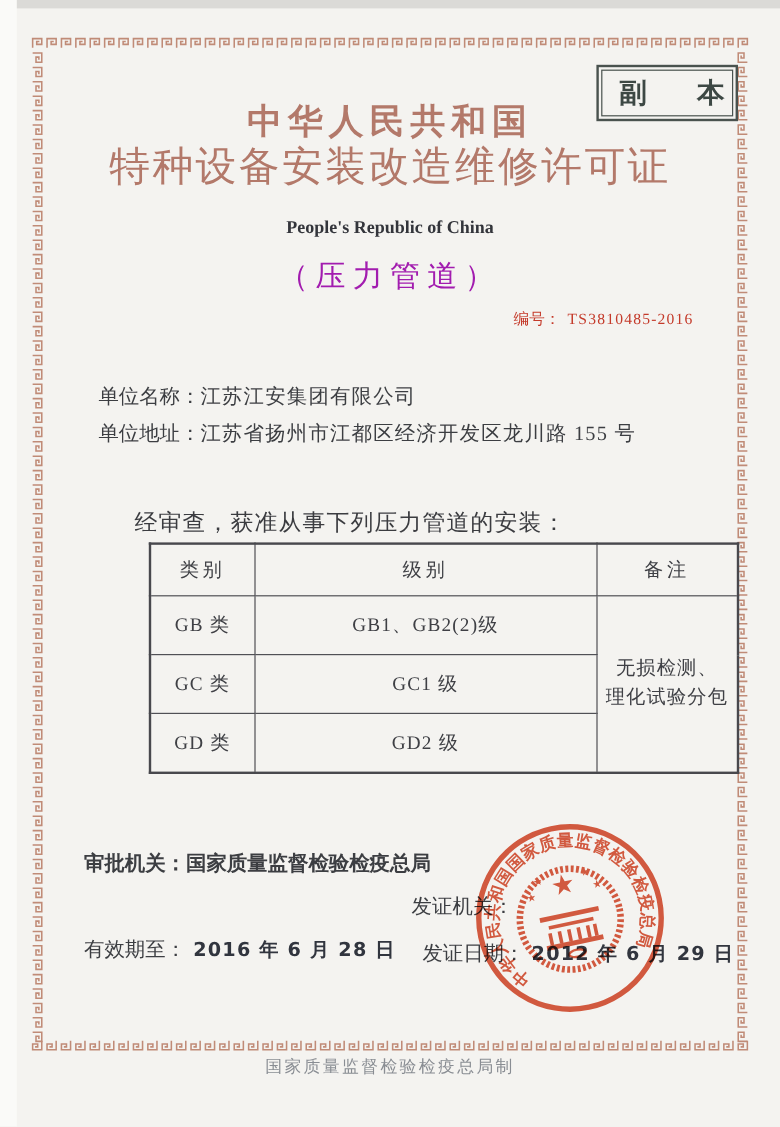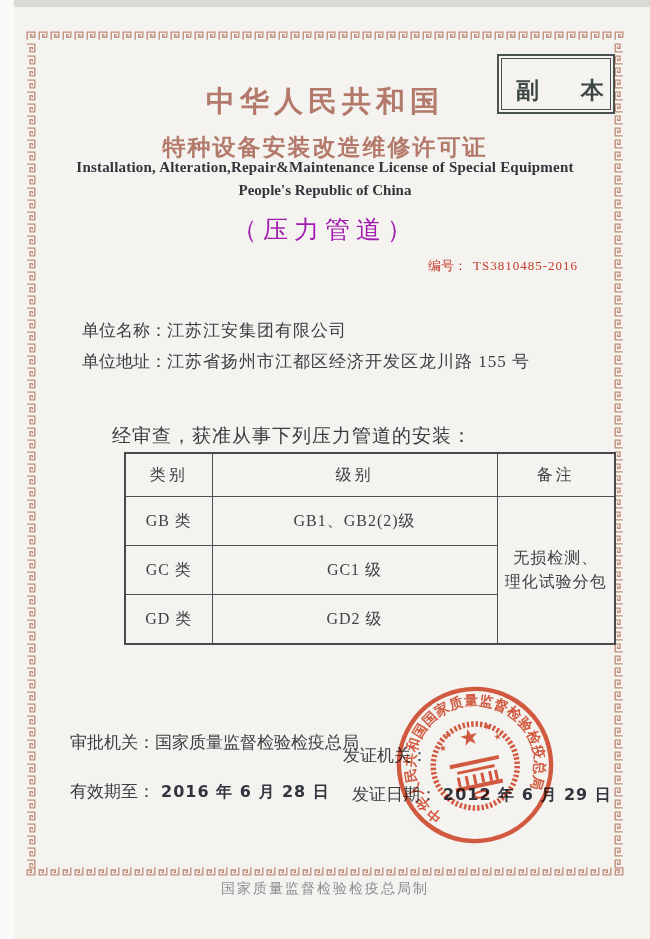--- a/index.html
+++ b/index.html
@@ -17,27 +17,27 @@
     font-family:"Liberation Serif","DejaVu Serif",serif;
     color:var(--ink);
   }
   .abs{position:absolute;}
   .ctr{left:0;right:0;text-align:center;}
   #topstrip{top:0;left:0;width:650px;height:7px;background:#cecdca;opacity:.65;}
   #leftstrip{top:0;left:0;width:14px;height:939px;background:#fafaf8;}
   #frame{left:25px;top:30px;}
   
   #badge{left:497px;top:54px;border:2px solid #49524e;padding:2px;background:transparent;}
-  #badge .inner{border:1px solid #49524e;padding:16px 6px 3px 14px;text-align:right;}
+  #badge .inner{border:1px solid #49524e;padding:3px 6px 3px 14px;text-align:right;}
   #badge .inner span{
     font-size:23px;font-weight:bold;letter-spacing:18px;color:#3d4844;
     font-family:"Liberation Serif","DejaVu Serif",serif;margin-right:-18px;display:inline-block;
   }
   #title1{top:82px;font-size:29px;font-weight:bold;letter-spacing:5px;color:var(--title);}
-  #title2{top:116px;font-size:23px;font-weight:bold;letter-spacing:2px;color:var(--title);margin-top:16px;}
+  #title2{top:116px;font-size:34px;font-weight:normal;letter-spacing:2px;color:var(--title);}
   #en1{top:159px;font-size:15px;font-weight:bold;color:#33353b;letter-spacing:.2px;}
   #en2{top:182px;font-size:15px;font-weight:bold;color:#33353b;}
   #sub{top:213px;font-size:25px;letter-spacing:6px;color:#a21caf;}
   #licrow{top:257px;right:72px;font-size:13px;color:var(--red);}
   #licrow .num{letter-spacing:1px;margin-left:6px;}
   .fieldline{font-size:17px;color:#3c3e42;}
   #unit1{top:319px;left:82px;}
   #unit2{top:350px;left:82px;}
   .fieldline .val{letter-spacing:1px;}
   #note{top:423px;left:112px;font-size:19px;letter-spacing:1px;}
@@ -48,21 +48,21 @@
     border:1px solid var(--tbl);font-weight:normal;
     font-size:16px;color:#3f4045;text-align:center;vertical-align:middle;
     font-family:"Liberation Serif","DejaVu Serif",serif;
   }
   table.lic{border:2px solid #48484d;margin-left:44px;}
   table.lic th{height:40px;letter-spacing:3px;}
   table.lic td{height:46px;letter-spacing:1px;}
   td.remark{text-align:left;line-height:1.5;letter-spacing:1px;}
   
   .fl{font-size:17px;color:#3c3e42;}
-  #f1l{top:731px;left:70px;}
+  #f1l{top:708px;left:70px;font-weight:bold;}
   #f1r{top:744px;left:343px;}
   #f2l{top:780px;left:70px;}
   #f2r{top:783px;left:352px;}
   .dateval{
     font-family:"DejaVu Sans","Liberation Sans",sans-serif;
     font-weight:bold;font-size:16px;color:#31353e;letter-spacing:1px;margin-left:6px;
   }
   
   #sealwrap{left:388px;top:678px;width:174px;height:174px;mix-blend-mode:multiply;opacity:.93;}
   .seal-stroke{stroke:var(--seal);fill:none;}
@@ -323,21 +323,20 @@
     </svg>
 
   <div id="badge" class="abs">
     <div class="inner">
       <span>副 本</span>
     </div>
   </div>
 
   <div id="title1" class="abs ctr">中华人民共和国</div>
   <div id="title2" class="abs ctr">特种设备安装改造维修许可证</div>
-  <div id="en1" class="abs ctr">Installation, Alteration,Repair&amp;Maintenance License of Special Equipment</div>
   <div id="en2" class="abs ctr">People's Republic of China</div>
   <div id="sub" class="abs ctr">（压力管道）</div>
 
   <div id="licrow" class="abs">
     <span>编号：</span><span class="num">TS3810485-2016</span>
   </div>
 
   <div id="unit1" class="abs fieldline">
     <span>单位名称：</span><span class="val">江苏江安集团有限公司</span>
   </div>

